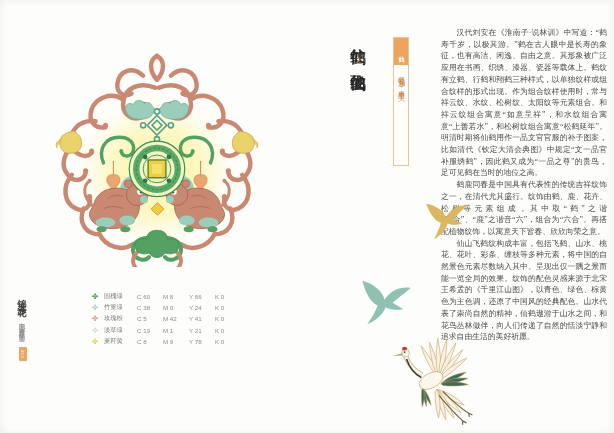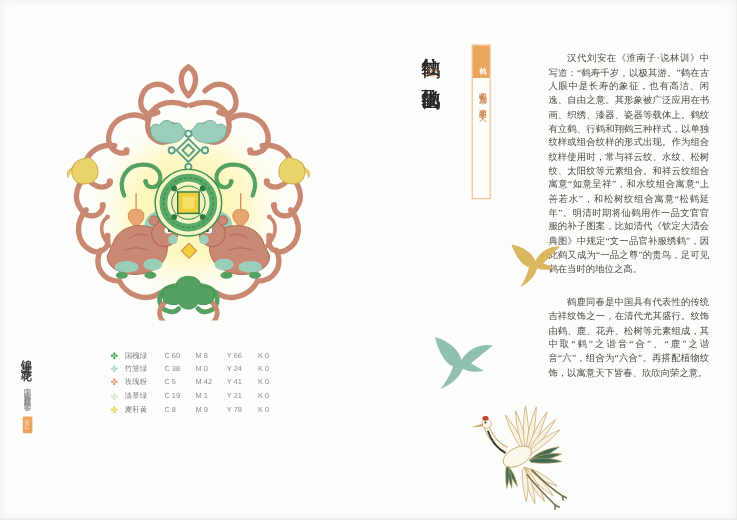--- a/index.html
+++ b/index.html
@@ -12,21 +12,21 @@
              color:#262626;line-height:28px;}
   .title-conn{font-size:8px;color:#b8763f;margin:9px 0;letter-spacing:0;}
   
   .tag{left:393px;top:37px;width:14px;height:127px;border:1px solid #eec294;
        display:flex;flex-direction:column;align-items:center;background:#fffefb;}
   .tag-head{width:14px;height:27px;background:#eca55f;display:flex;align-items:center;justify-content:center;}
   .tag-head span{writing-mode:vertical-rl;font-size:6px;color:#fff;letter-spacing:1px;}
   .tag-quote{writing-mode:vertical-rl;font-size:6.5px;color:#c97f45;letter-spacing:1.5px;margin-top:6px;}
   
   .bodytext{left:441px;top:27px;width:166px;height:285px;color:#4e4a46;}
-  .bodytext p{margin:16px;font-size:7.8px;line-height:11.7px;text-align:justify;text-indent:2em;}
+  .bodytext p{margin:0;font-size:7.8px;line-height:11.7px;text-align:justify;text-indent:2em;}
   
   .legend{left:92px;top:291px;display:grid;grid-template-columns:12px 33px 26px 26px 26px 16px;
           grid-auto-rows:11.2px;align-items:center;font-size:6.2px;color:#8d8d8d;
           font-family:"Liberation Sans","DejaVu Sans",sans-serif;}
   .legend .sw{font-size:7.5px;line-height:7px;}
   .legend .nm{color:#777;}
   
   .spine{left:15px;top:292px;width:16px;writing-mode:vertical-rl;text-align:start;}
   .spine-title{font-size:9px;font-weight:bold;color:#3a3a3a;letter-spacing:3px;}
   .spine-sub{font-size:6px;color:#8a8a8a;letter-spacing:1.5px;margin-top:10px;}
@@ -189,20 +189,21 @@
     <div class="abs tag" style="left:86px;top:37px;">
       <div class="tag-head">
         <span>仙鹤</span>
       </div>
       <span class="tag-quote">鹤鸣九皋，声闻于天</span>
     </div>
 
     <div class="abs bodytext" style="left:134px;top:27px;">
       <p>汉代刘安在《淮南子·说林训》中写道：“鹤寿千岁，以极其游。”鹤在古人眼中是长寿的象征，也有高洁、闲逸、自由之意。其形象被广泛应用在书画、织绣、漆器、瓷器等载体上。鹤纹有立鹤、行鹤和翔鹤三种样式，以单独纹样或组合纹样的形式出现。作为组合纹样使用时，常与祥云纹、水纹、松树纹、太阳纹等元素组合。和祥云纹组合寓意“如意呈祥”，和水纹组合寓意“上善若水”，和松树纹组合寓意“松鹤延年”。明清时期将仙鹤用作一品文官官服的补子图案，比如清代《钦定大清会典图》中规定“文一品官补服绣鹤”，因此鹤又成为“一品之尊”的贵鸟，足可见鹤在当时的地位之高。</p>
       <p>鹤鹿同春是中国具有代表性的传统吉祥纹饰之一，在清代尤其盛行。纹饰由鹤、鹿、花卉、松树等元素组成，其中取“鹤”之谐音“合”、“鹿”之谐音“六”，组合为“六合”。再搭配植物纹饰，以寓意天下皆春、欣欣向荣之意。</p>
+      <p>仙山飞鹤纹构成丰富，包括飞鹤、山水、桃花、花叶、彩条、缠枝等多种元素，将中国的自然景色元素尽数纳入其中。呈现出仅一隅之景而能一览全局的效果。纹饰的配色灵感来源于北宋王希孟的《千里江山图》，以青色、绿色、棕黄色为主色调，还原了中国风的经典配色。山水代表了崇尚自然的精神，仙鹤遨游于山水之间，和花鸟丛林做伴，向人们传递了自然的恬淡宁静和追求自由生活的美好祈愿。</p>
     </div>
 
     <svg class="abs" style="left:115px;top:202px;" width="48" height="38" viewBox="0 0 52 44">
       <path d="M3,2 C15,4 24,11 26,18 C31,8 41,3 50,4 C44,10 38,16 34,20 L45,25 C38,27 32,27 28,25 C26,32 20,39 12,43 C16,36 19,29 20,24 C13,22 7,13 3,2 Z" fill="#d9b85f"></path>
     </svg>
 
     <svg class="abs" style="left:50px;top:277px;" width="54" height="54" viewBox="0 0 52 44">
       <path d="M3,2 C15,4 24,11 26,18 C31,8 41,3 50,4 C44,10 38,16 34,20 L45,25 C38,27 32,27 28,25 C26,32 20,39 12,43 C16,36 19,29 20,24 C13,22 7,13 3,2 Z" fill="#8fc0b1" transform="rotate(6 26 22)"></path>
     </svg>
 

